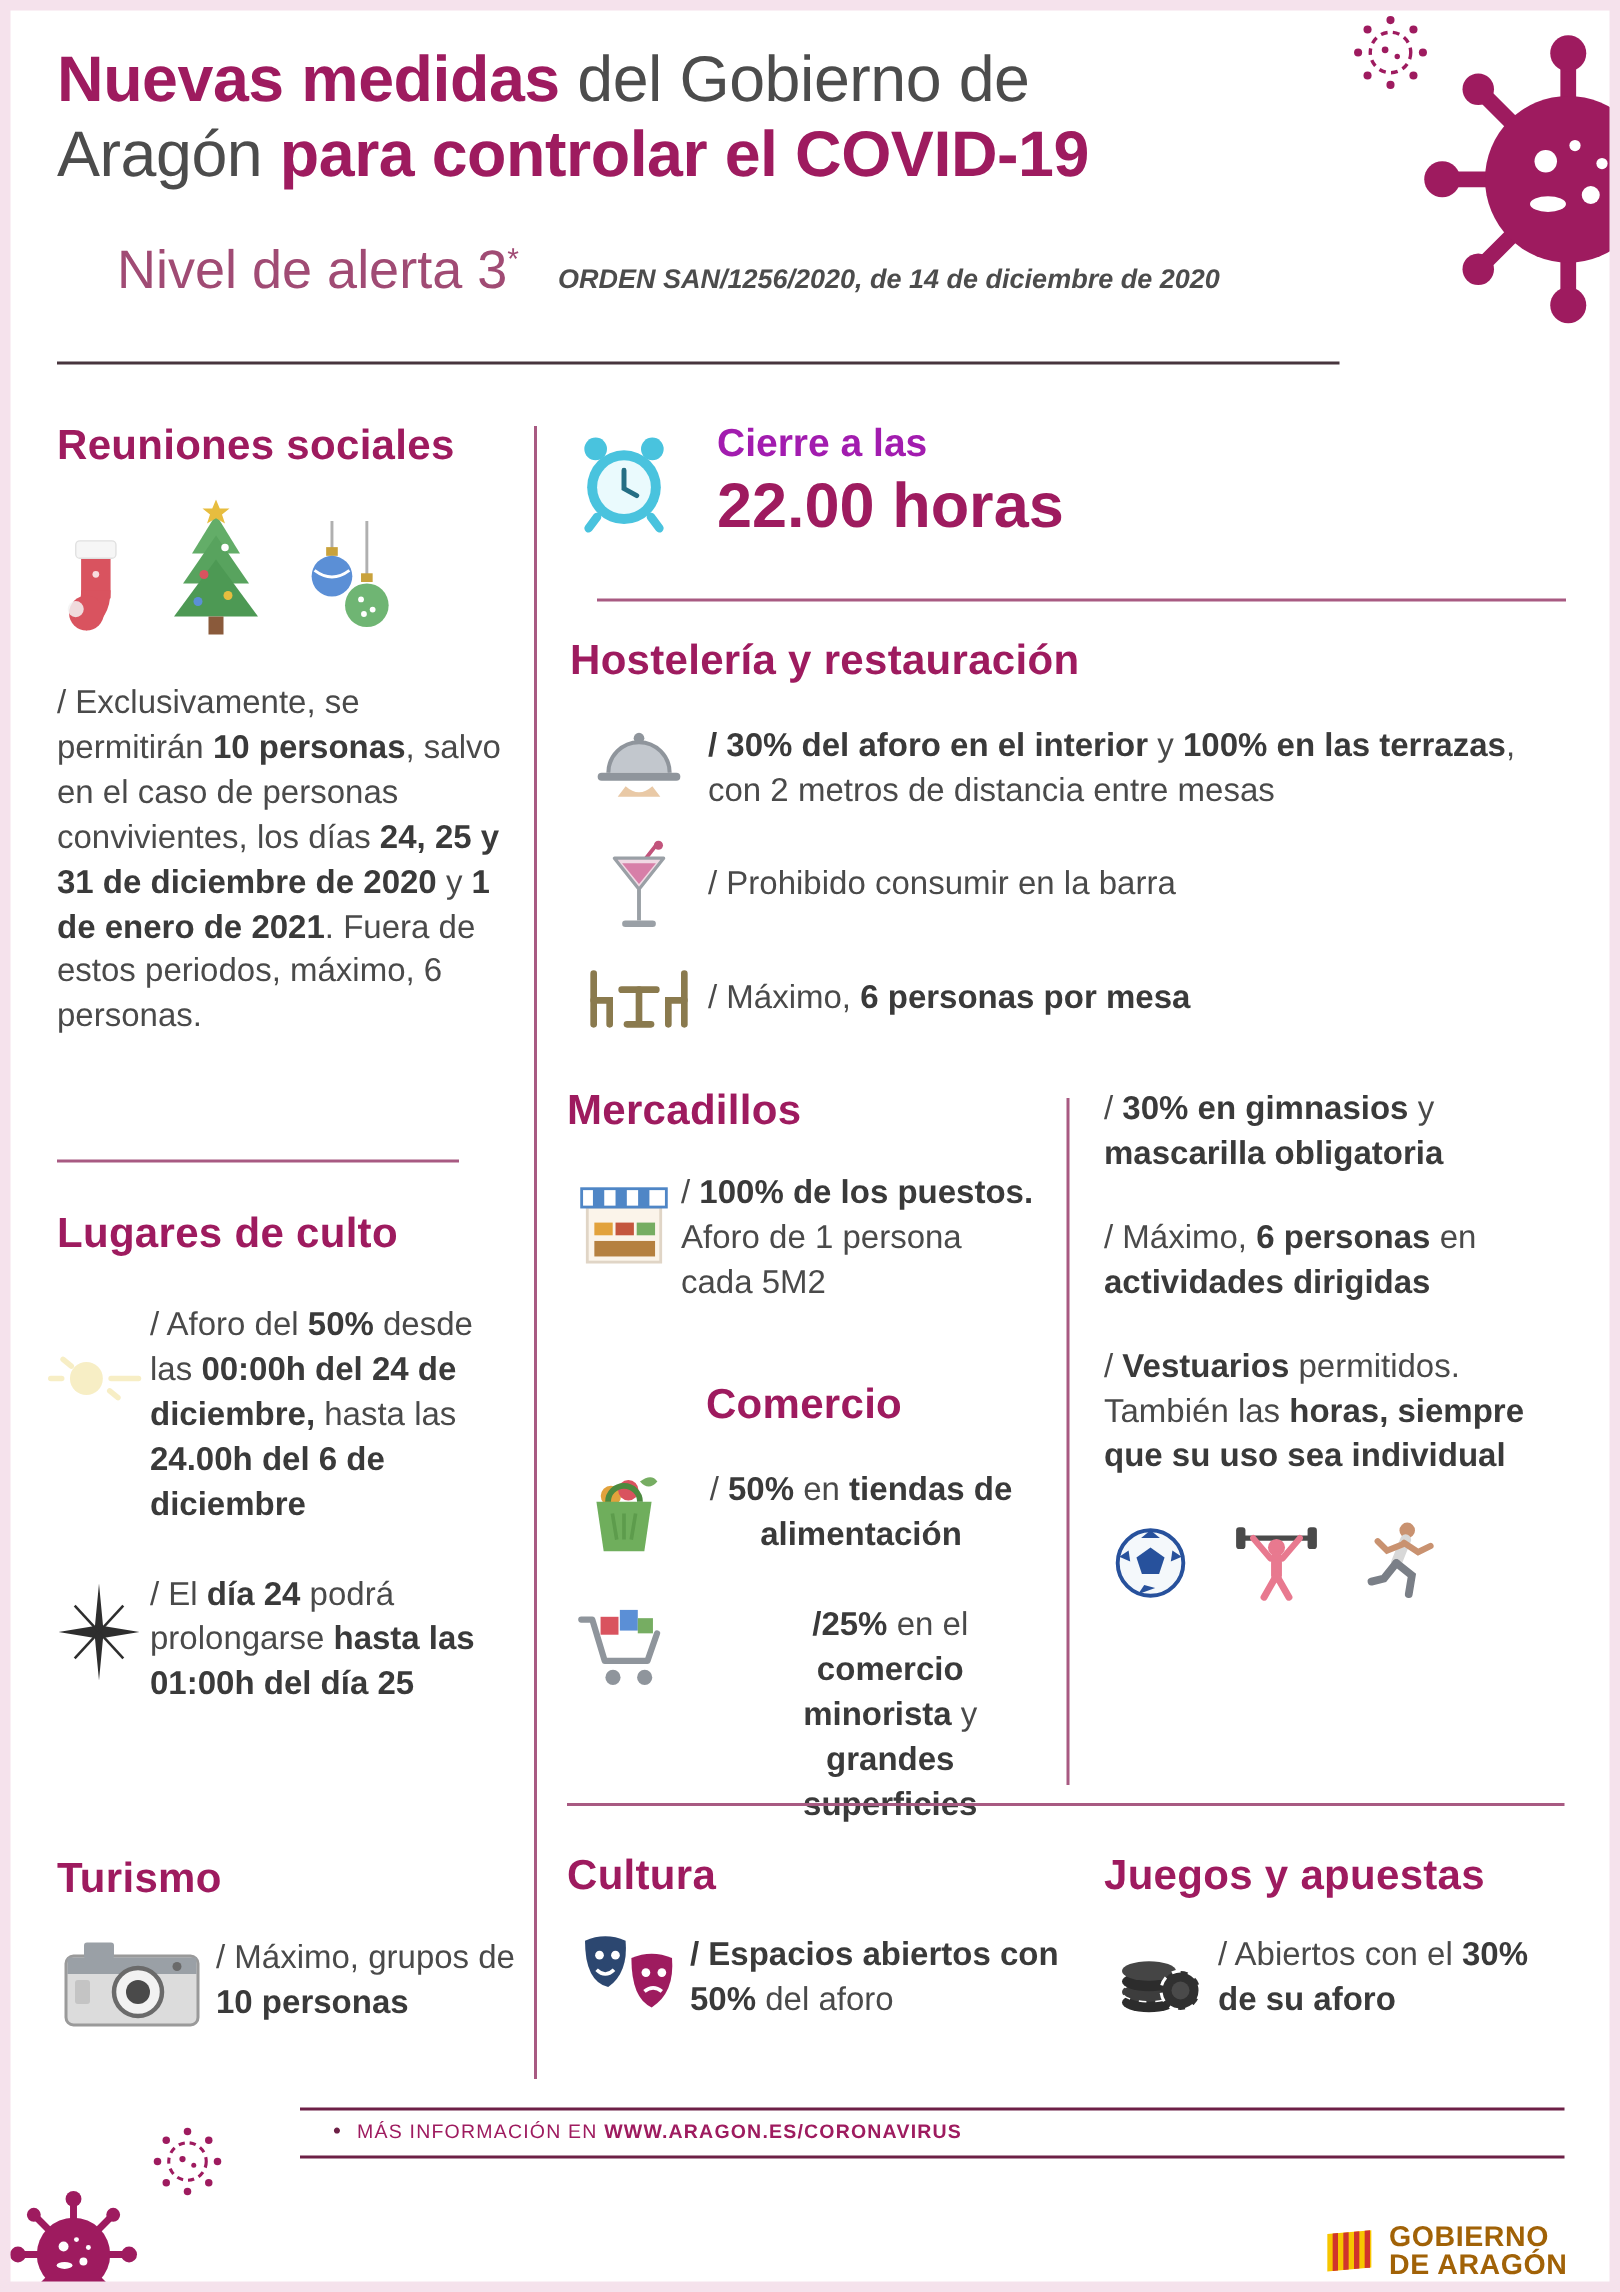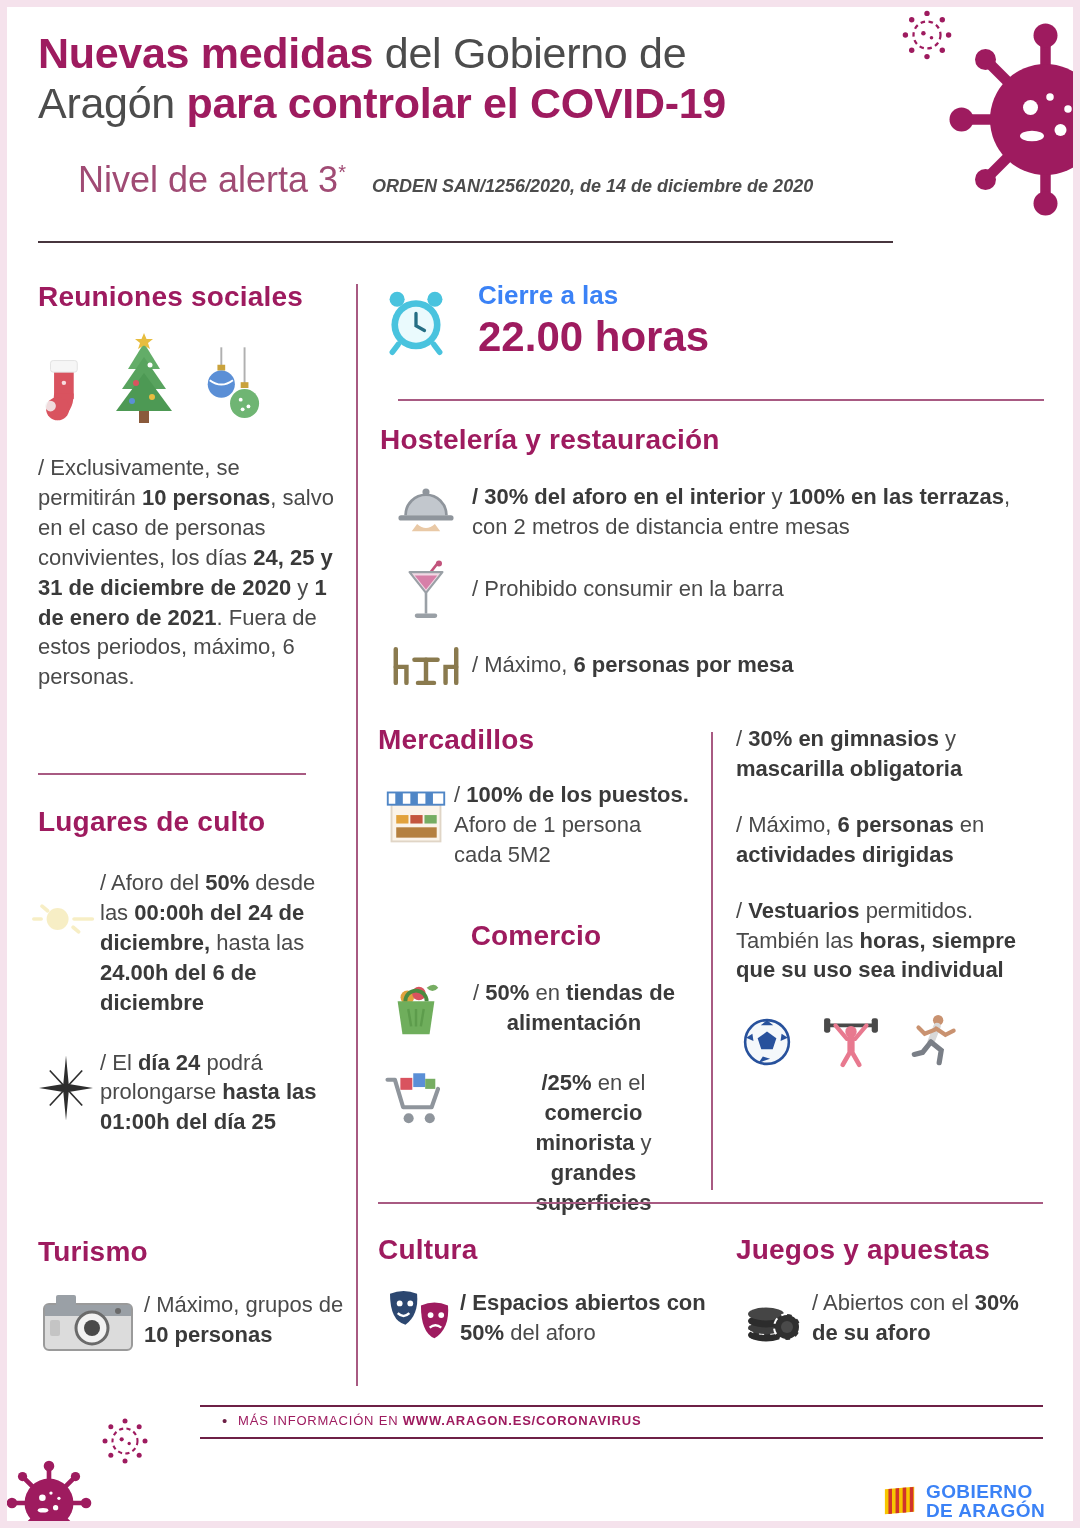--- a/index.html
+++ b/index.html
@@ -19,21 +19,21 @@
   .title .accent { color: #9e1b5f; font-weight: 700; }
   .alert-row { margin-top: 30px; display: flex; align-items: baseline; gap: 26px; }
   .alert { font-size: 36px; color: #a04b74; margin-left: 40px; }
   .alert sup { font-size: 20px; color: #a04b74; }
   .order { font-size: 18px; font-style: italic; font-weight: 700; color: #4c4c4c; }
 
   .h2 { font-size: 28px; font-weight: 700; color: #9e1b5f; letter-spacing: 0.2px; }
   .txt { font-size: 22px; line-height: 1.36; color: #4a4a4a; }
   .txt b { color: #3a3a3a; }
   .big-time { font-size: 42px; font-weight: 700; color: #9e1b5f; }
-  .cierre-intro { font-size: 26px; font-weight: 700; color: #3b82f6; }
+  .cierre-intro { font-size: 26px; font-weight: 700; color: #a21caf; }
   .cierre-rest { font-size: 24px; font-weight: 700; color: #3f3f3f; }
 
   
   .hr { height: 2px; background: #a85a82; }
   .vr { width: 2px; background: #a85a82; }
   .rule-main { height: 2px; background: #47353d; }
   .rule-footer { height: 2px; background: #6d2046; }
 
   
   .xmas-row { display: flex; align-items: flex-end; gap: 18px; margin: 16px 0 24px; height: 100px; }
@@ -42,21 +42,21 @@
   .hitem { display: flex; align-items: flex-start; margin-bottom: 18px; }
   .hicon { width: 92px; flex: none; display: flex; justify-content: center; }
 
   .sports-row { display: flex; align-items: center; gap: 30px; margin-top: 28px; padding-left: 6px; }
 
   
   .finfo { font-size: 13px; letter-spacing: 0.8px; color: #9e1b5f; display: flex; align-items: center; gap: 10px; }
   .finfo .bullet { color: #6d2046; font-size: 15px; }
   .finfo b { font-weight: 700; }
   .logo { display: flex; align-items: center; gap: 10px; }
-  .logo-text { font-size: 19px; font-weight: 700; color: #3b82f6; line-height: 1.02; letter-spacing: 0.4px; }
+  .logo-text { font-size: 19px; font-weight: 700; color: #a16207; line-height: 1.02; letter-spacing: 0.4px; }
 </style>
 </head>
 <body>
 
 <div class="page">
   <div class="frame"></div>
 
   <svg width="0" height="0" style="position:absolute" aria-hidden="true">
     <defs>
       <g id="virus-shape">

